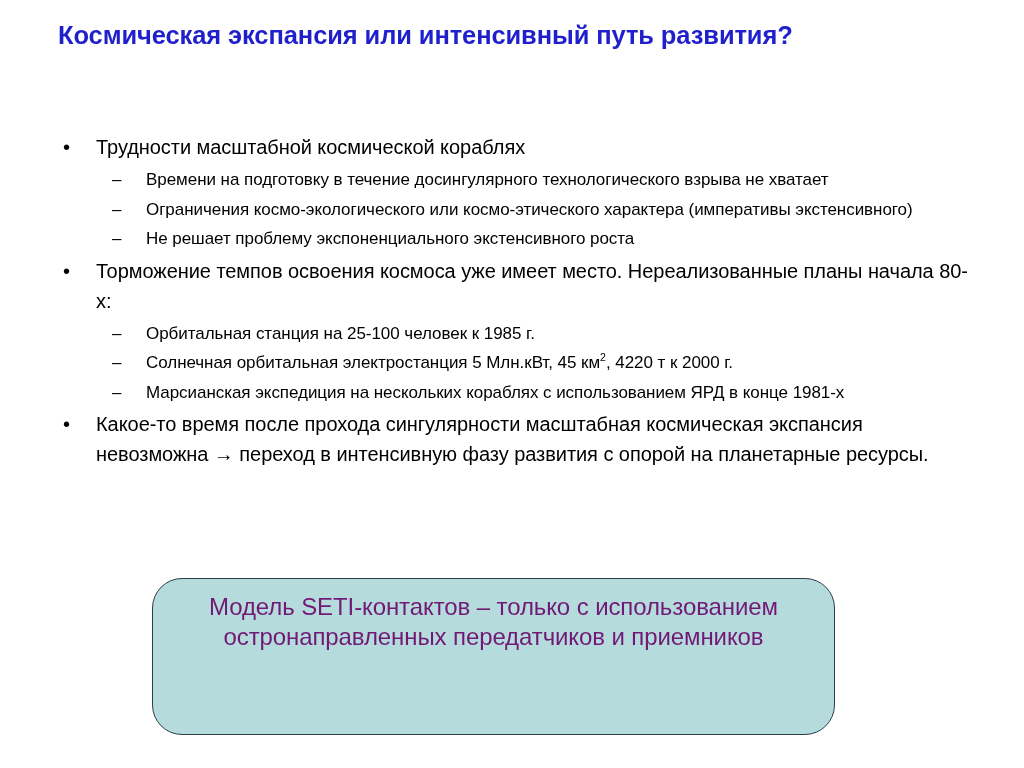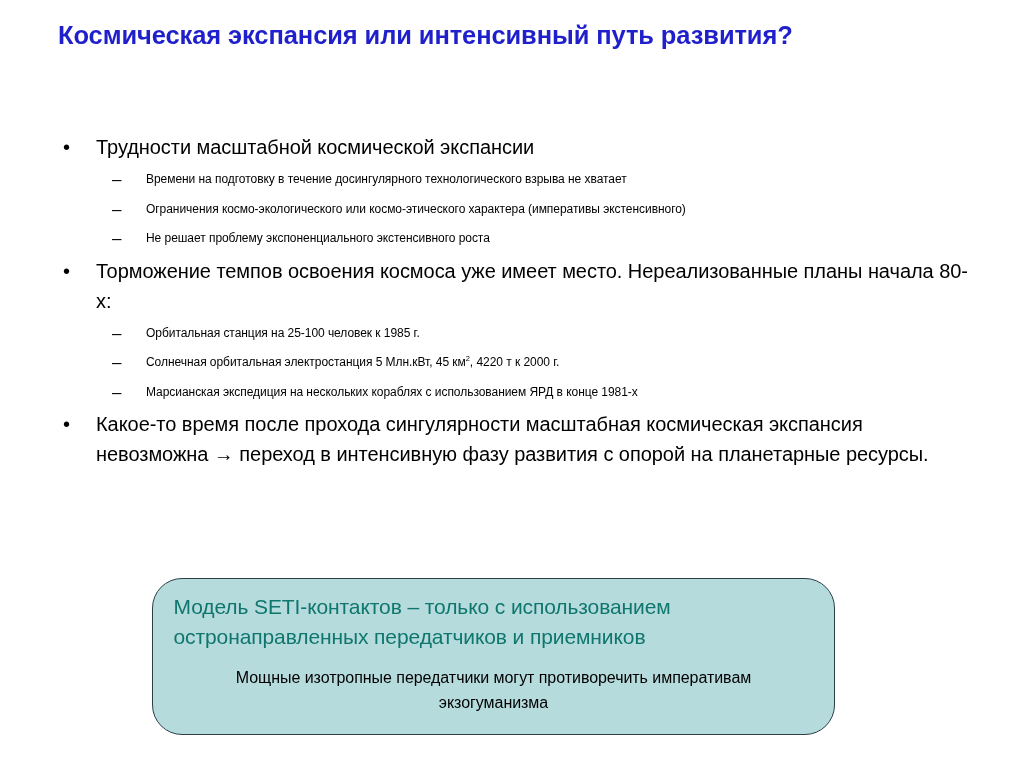--- a/index.html
+++ b/index.html
@@ -79,21 +79,21 @@
     width: 36px;
     flex: 0 0 36px;
     font-size: 17px;
     line-height: 29.5px;
     text-align: left;
     padding-left: 2px;
     box-sizing: border-box;
   }
   .lvl2 > .btext {
     flex: 1 1 auto;
-    font-size: 12px;
+    font-size: 17px;
     line-height: 29.5px;
     letter-spacing: -0.05px;
   }
 
   .spacer-1 { height: 3px; }
   .spacer-2 { height: 2px; }
 
   sup.sq {
     font-size: 0.62em;
     vertical-align: super;
@@ -111,23 +111,24 @@
     background: #b6dbdd;
     border: 1.6px solid #2c3e47;
     border-radius: 30px;
     display: flex;
     flex-direction: column;
     align-items: center;
     justify-content: flex-start;
     padding-top: 13px;
   }
   .callout-title {
-    font-size: 21px;
+    font-size: 24px;
     line-height: 30px;
-    color: #0f766e;
+    text-align: center;
+    color: #701a75;
     width: 640px;
     letter-spacing: -0.1px;
   }
   .callout-sub {
     margin-top: 13px;
     font-size: 16px;
     line-height: 25px;
     text-align: center;
     color: #000000;
     width: 600px;
@@ -138,21 +139,21 @@
 <body>
 
 <div class="slide">
 
   <div class="slide-title">Космическая экспансия или интенсивный путь развития?</div>
 
   <div class="body-block">
 
     <div class="bullet lvl1">
       <span class="marker">•</span>
-      <span class="btext">Трудности масштабной космической экспансии</span>
+      <span class="btext">Трудности масштабной космической кораблях</span>
     </div>
 
     <div class="spacer-1"></div>
 
     <div class="bullet lvl2">
       <span class="marker">–</span>
       <span class="btext">Времени на подготовку в течение досингулярного технологического взрыва не хватает</span>
     </div>
 
     <div class="bullet lvl2">
@@ -193,16 +194,15 @@
 
     <div class="bullet lvl1">
       <span class="marker">•</span>
       <span class="btext">Какое-то время после прохода сингулярности масштабная космическая экспансия невозможна → переход в интенсивную фазу развития с опорой на планетарные ресурсы.</span>
     </div>
 
   </div>
 
   <div class="callout">
     <div class="callout-title">Модель SETI-контактов – только с использованием остронаправленных передатчиков и приемников</div>
-    <div class="callout-sub">Мощные изотропные передатчики могут противоречить императивам экзогуманизма</div>
   </div>
 
 </div>
 
 </body></html>

